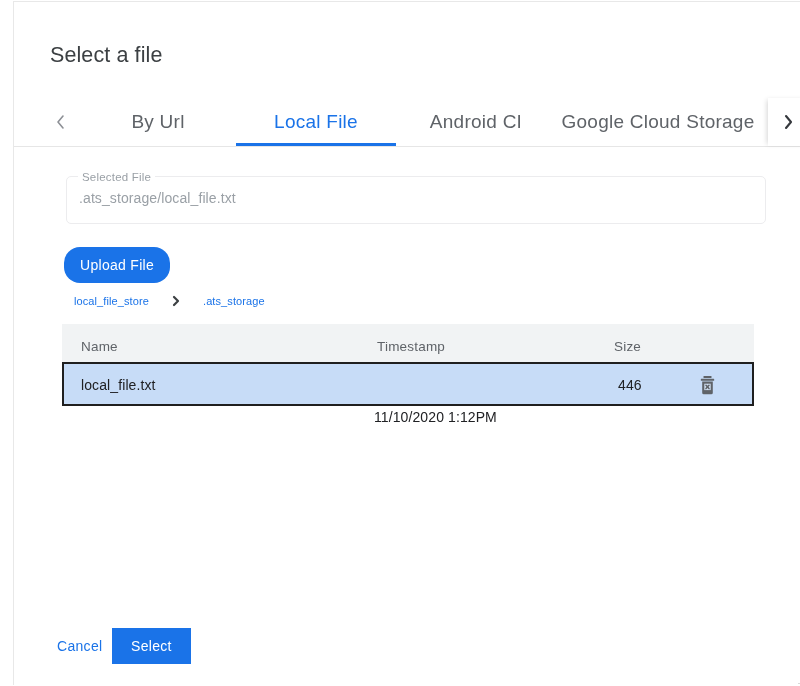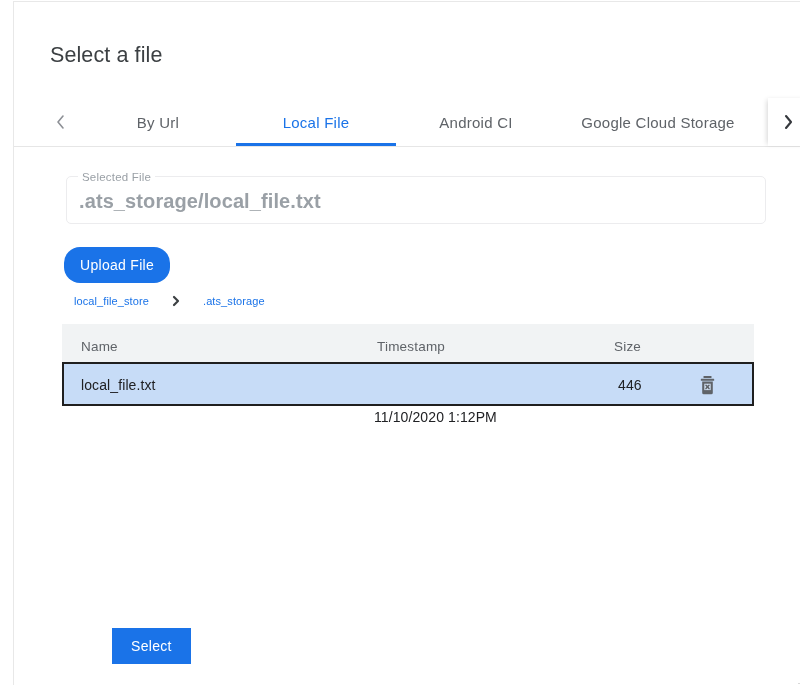--- a/index.html
+++ b/index.html
@@ -76,21 +76,21 @@
     left: 66px;
     top: 0;
     height: 48px;
     display: flex;
     align-items: stretch;
   }
   .tab {
     display: flex;
     align-items: center;
     justify-content: center;
-    font-size: 15px;
+    font-size: 19px;
     color: #5f6368;
     letter-spacing: 0.25px;
     cursor: pointer;
     position: relative;
     white-space: nowrap;
     box-sizing: border-box;
     padding: 0 4px;
   }
   .tab.w-byurl { width: 156px; }
   .tab.w-local { width: 160px; }
@@ -129,24 +129,23 @@
     font-size: 11.5px;
     color: #9aa0a6;
     letter-spacing: 0.2px;
     line-height: 16px;
     white-space: nowrap;
   }
   .field-value {
     position: absolute;
     left: 12px;
     top: 13px;
-    font-size: 20px;
+    font-size: 14px;
     color: #9aa0a6;
     letter-spacing: 0.1px;
-    font-weight: bold;
   }
 
   
   .btn-upload {
     position: absolute;
     left: 50px;
     top: 245px;
     height: 36px;
     padding: 0 16px;
     display: flex;
@@ -374,17 +373,18 @@
             <path d="M4.2 6.6 h10.6 v11.2 a1.5 1.5 0 0 1 -1.5 1.5 h-7.6 a1.5 1.5 0 0 1 -1.5 -1.5 z" fill="#5f6368"></path>
             <rect x="6.3" y="8.7" width="6.4" height="6.4" fill="#cfdef0"></rect>
             <path d="M8.0 10.2 L11.0 13.6 M11.0 10.2 L8.0 13.6" stroke="#5f6368" stroke-width="1.5" stroke-linecap="round"></path>
           </svg>
         </span>
       </div>
     </div>
   </div>
 
   <div class="footer">
+    <button class="btn-cancel">Cancel</button>
     <button class="btn-select">Select</button>
   </div>
 
   <div class="corner-mark"></div>
 </div>
 
 </body></html>

